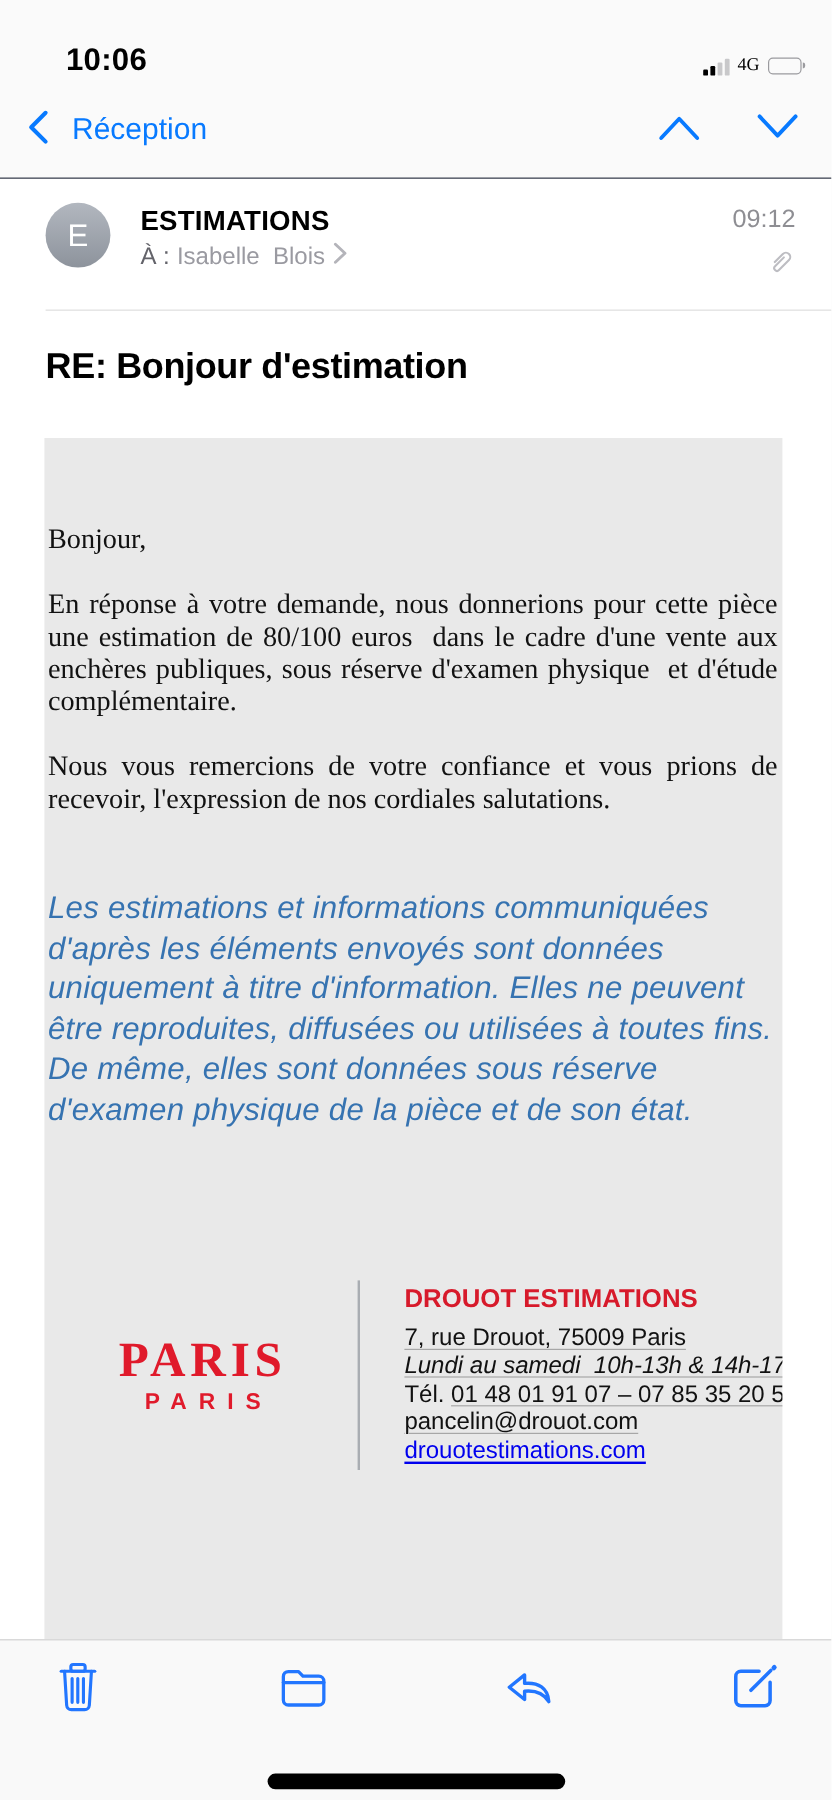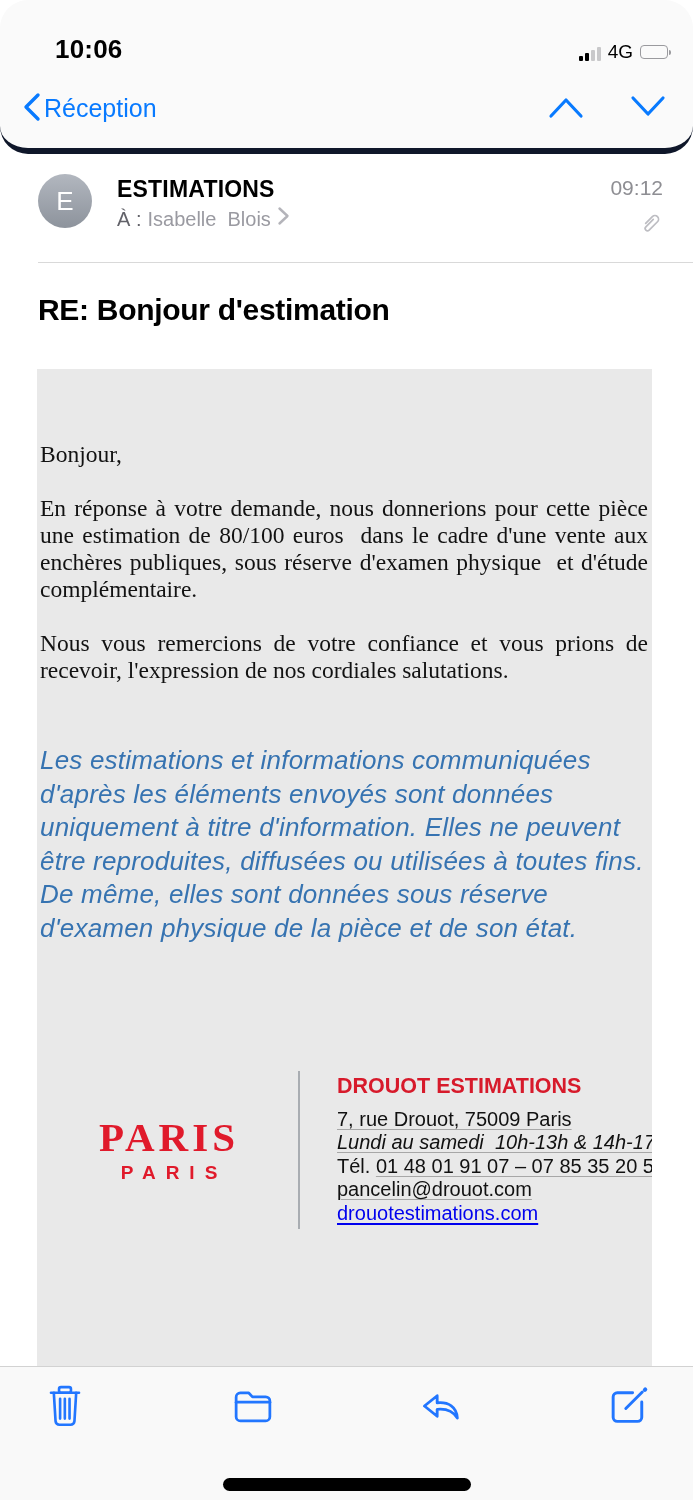--- a/index.html
+++ b/index.html
@@ -3,36 +3,36 @@
 <meta charset="utf-8">
 <style>
   * { margin:0; padding:0; box-sizing:border-box; }
   html,body { background:#ffffff; }
   .phone {
     position:relative; width:693px; height:1500px; overflow:hidden;
     background:#ffffff; font-family:"Liberation Sans", sans-serif; color:#000;
   }
 
   
-  .top-chrome { background:#fafafa; border-bottom:6px solid #0f172a;border-radius:28px; }
+  .top-chrome { background:#fafafa; border-bottom:1px solid #0f172a; }
   .status-bar { height:75px; display:flex; align-items:flex-end; justify-content:space-between; padding:0 22px 10px 55px; }
   .status-time { font-size:26px; font-weight:700; letter-spacing:.2px; }
   .status-right { display:flex; align-items:center; gap:7px; padding-bottom:2px; }
   .signal { display:flex; align-items:flex-end; gap:2px; height:17px; }
   .signal .bar { width:4px; border-radius:1px; background:#000; }
   .signal .b1 { height:5px; } .signal .b2 { height:8px; }
   .signal .b3 { height:11px; background:#c8c8ca; } .signal .b4 { height:14px; background:#c8c8ca; }
-  .net-label { font-size:19px; color:#000; }
+  .net-label { font-size:15px; color:#000;font-family:Liberation Serif, serif; }
   .battery { display:flex; align-items:center; }
   .batt-body { width:28px; height:14px; border:1.5px solid #9a9a9e; border-radius:4px; padding:1.5px; }
   .batt-fill { width:50%; height:100%; background:#000; border-radius:1.5px; }
   .batt-nub { width:2px; height:5px; background:#9a9a9e; border-radius:0 2px 2px 0; margin-left:1px; }
 
   .nav-bar { height:73px; display:flex; align-items:center; padding:0 26px 6px 20px; }
-  .back-button { display:flex; align-items:center; gap:0; color:#087aff; cursor:pointer; }
+  .back-button { display:flex; align-items:center; gap:16px; color:#087aff; cursor:pointer; }
   .back-label { font-size:25px; }
   .nav-arrows { margin-left:auto; display:flex; gap:44px; }
   .nav-arrow { width:38px; height:36px; display:flex; align-items:center; justify-content:center; }
 
   
   .message-header { display:flex; padding:20px 30px 20px 38px; background:#fff; }
   .avatar { width:54px; height:54px; border-radius:50%; flex:none;
     background:linear-gradient(180deg,#b2b7bf 0%, #8d939c 100%);
     display:flex; align-items:center; justify-content:center;
     color:#fff; font-size:26px; font-weight:500; }

